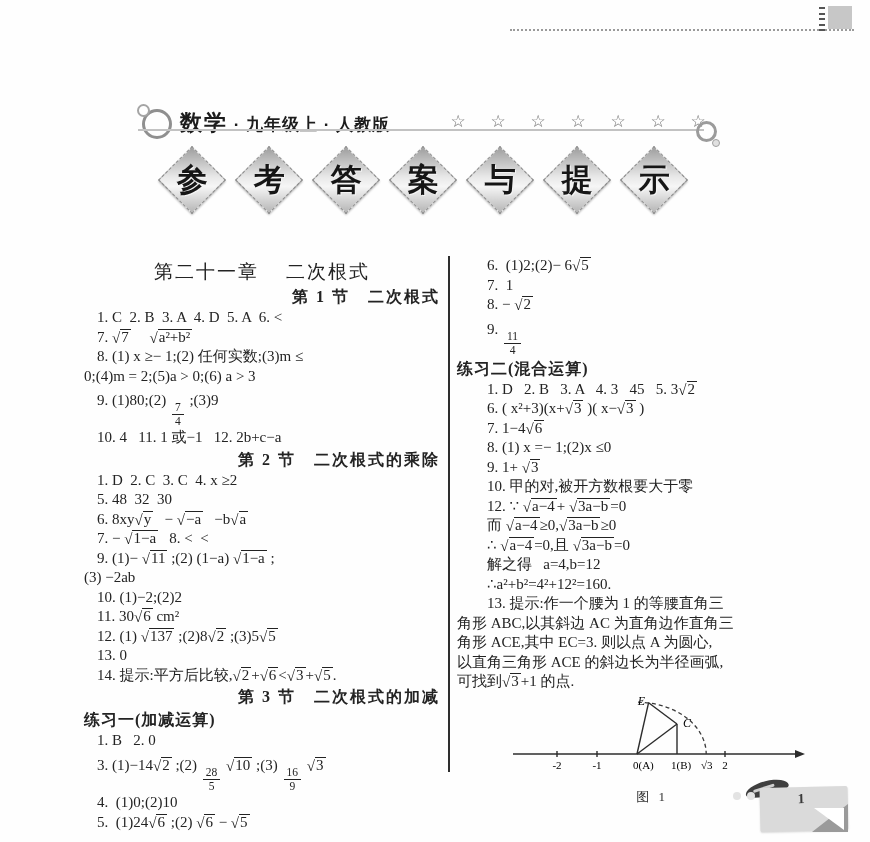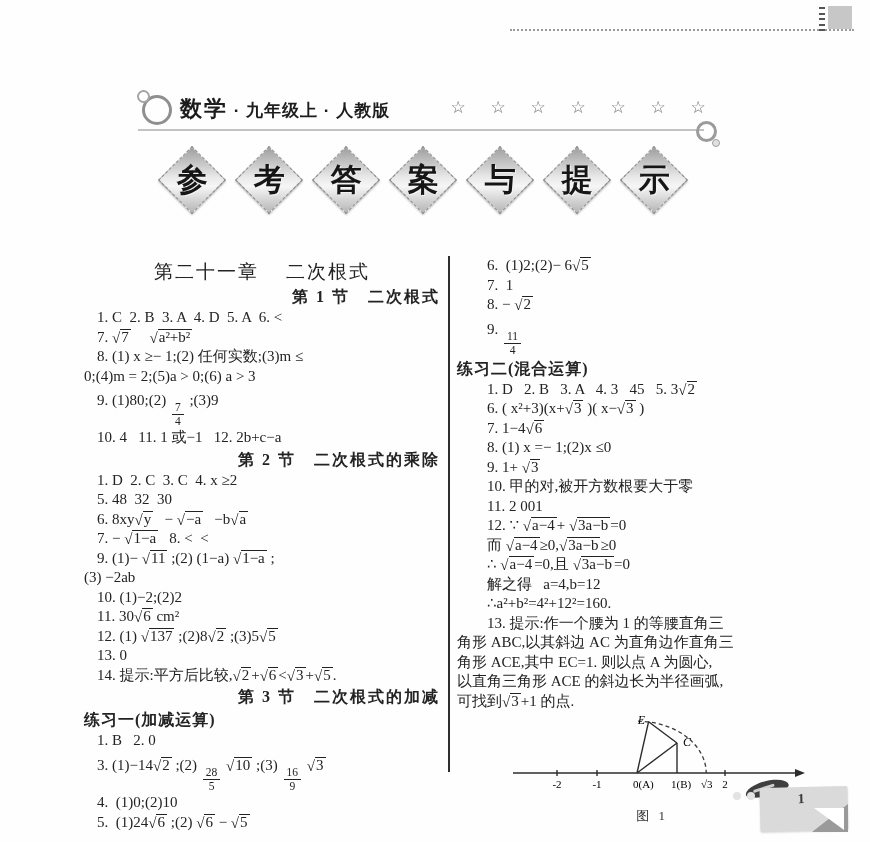--- a/index.html
+++ b/index.html
@@ -8,21 +8,21 @@
 
   
   .dotline{position:absolute;left:510px;top:29px;width:344px;height:0;
            border-top:2px dotted #9a9a9a}
   .reg-square{position:absolute;left:828px;top:6px;width:24px;height:23px;background:#c7c7c7}
   .reg-dashes{position:absolute;left:819px;top:7px;width:6px;height:24px;
               display:flex;flex-direction:column;justify-content:space-between}
   .reg-dashes i{display:block;width:6px;height:2px;background:#555}
 
   
-  .hdr{position:absolute;left:138px;top:93px;width:590px;height:36px}
+  .hdr{position:absolute;left:138px;top:107px;width:590px;height:36px}
   .ring{position:absolute;left:4px;top:2px;width:24px;height:24px;border:3px solid #8f8f8f;
         border-radius:50%}
   .ring::before{content:"";position:absolute;left:-8px;top:-8px;width:9px;height:9px;
         border:2px solid #a5a5a5;border-radius:50%;background:#fff}
   .hdr-title{position:absolute;left:42px;top:1px;font-family:"Liberation Sans","DejaVu Sans",sans-serif;
         font-weight:bold;color:#1c1c1c;font-size:17px;letter-spacing:1px}
   .hdr-title b{font-size:22px;letter-spacing:2px}
   .stars{position:absolute;left:300px;top:4px;white-space:nowrap}
   .stars span{display:inline-block;width:40px;text-align:center;color:#6f6f6f;font-size:17px}
   .hdr-rule{position:absolute;left:138px;top:129px;width:566px;height:0;border-top:2px solid #c2c2c2}
@@ -162,29 +162,28 @@
     <div class="ln n">7.  1</div>
     <div class="ln n">8. − <span class="sq"><span class="r">2</span></span></div>
     <div class="ln n tall">9. <span class="fr"><span class="fn">11</span><span>4</span></span></div>
     <div class="ln h3">练习二(混合运算)</div>
     <div class="ln n">1. D   2. B   3. A   4. 3   45   5. 3<span class="sq"><span class="r">2</span></span></div>
     <div class="ln n">6. ( x²+3)(x+<span class="sq"><span class="r">3</span></span> )( x−<span class="sq"><span class="r">3</span></span> )</div>
     <div class="ln n">7. 1−4<span class="sq"><span class="r">6</span></span></div>
     <div class="ln n">8. (1) x =− 1;(2)x ≤0</div>
     <div class="ln n">9. 1+ <span class="sq"><span class="r">3</span></span></div>
     <div class="ln n">10. 甲的对,被开方数根要大于零</div>
-    <div class="ln n">11. 2 001</div>
     <div class="ln n">12. ∵ <span class="sq"><span class="r">a−4</span></span>+ <span class="sq"><span class="r">3a−b</span></span>=0</div>
     <div class="ln n">而 <span class="sq"><span class="r">a−4</span></span>≥0,<span class="sq"><span class="r">3a−b</span></span>≥0</div>
     <div class="ln n">∴ <span class="sq"><span class="r">a−4</span></span>=0,且 <span class="sq"><span class="r">3a−b</span></span>=0</div>
     <div class="ln n">解之得   a=4,b=12</div>
     <div class="ln n">∴a²+b²=4²+12²=160.</div>
     <div class="ln n">13. 提示:作一个腰为 1 的等腰直角三</div>
     <div class="ln w">角形 ABC,以其斜边 AC 为直角边作直角三</div>
-    <div class="ln w">角形 ACE,其中 EC=1. 则以点 A 为圆心,</div>
+    <div class="ln w">角形 ACE,其中 EC=3. 则以点 A 为圆心,</div>
     <div class="ln w">以直角三角形 ACE 的斜边长为半径画弧,</div>
     <div class="ln w">可找到<span class="sq"><span class="r">3</span></span>+1 的点.</div>
     <div class="fig"><svg width="310" height="92" viewBox="0 0 310 92">
         <line x1="16" y1="60" x2="298" y2="60" stroke="#2c2c2c" stroke-width="1.6"></line>
         <polygon points="298,56 308,60 298,64" fill="#2c2c2c"></polygon>
         <line x1="60" y1="57" x2="60" y2="63" stroke="#2c2c2c" stroke-width="1.4"></line>
         <line x1="100" y1="57" x2="100" y2="63" stroke="#2c2c2c" stroke-width="1.4"></line>
         <line x1="228" y1="57" x2="228" y2="63" stroke="#2c2c2c" stroke-width="1.4"></line>
         <line x1="140" y1="60" x2="151.6" y2="8.7" stroke="#2c2c2c" stroke-width="1.4"></line>
         <line x1="151.6" y1="8.7" x2="180" y2="30" stroke="#2c2c2c" stroke-width="1.4"></line>

